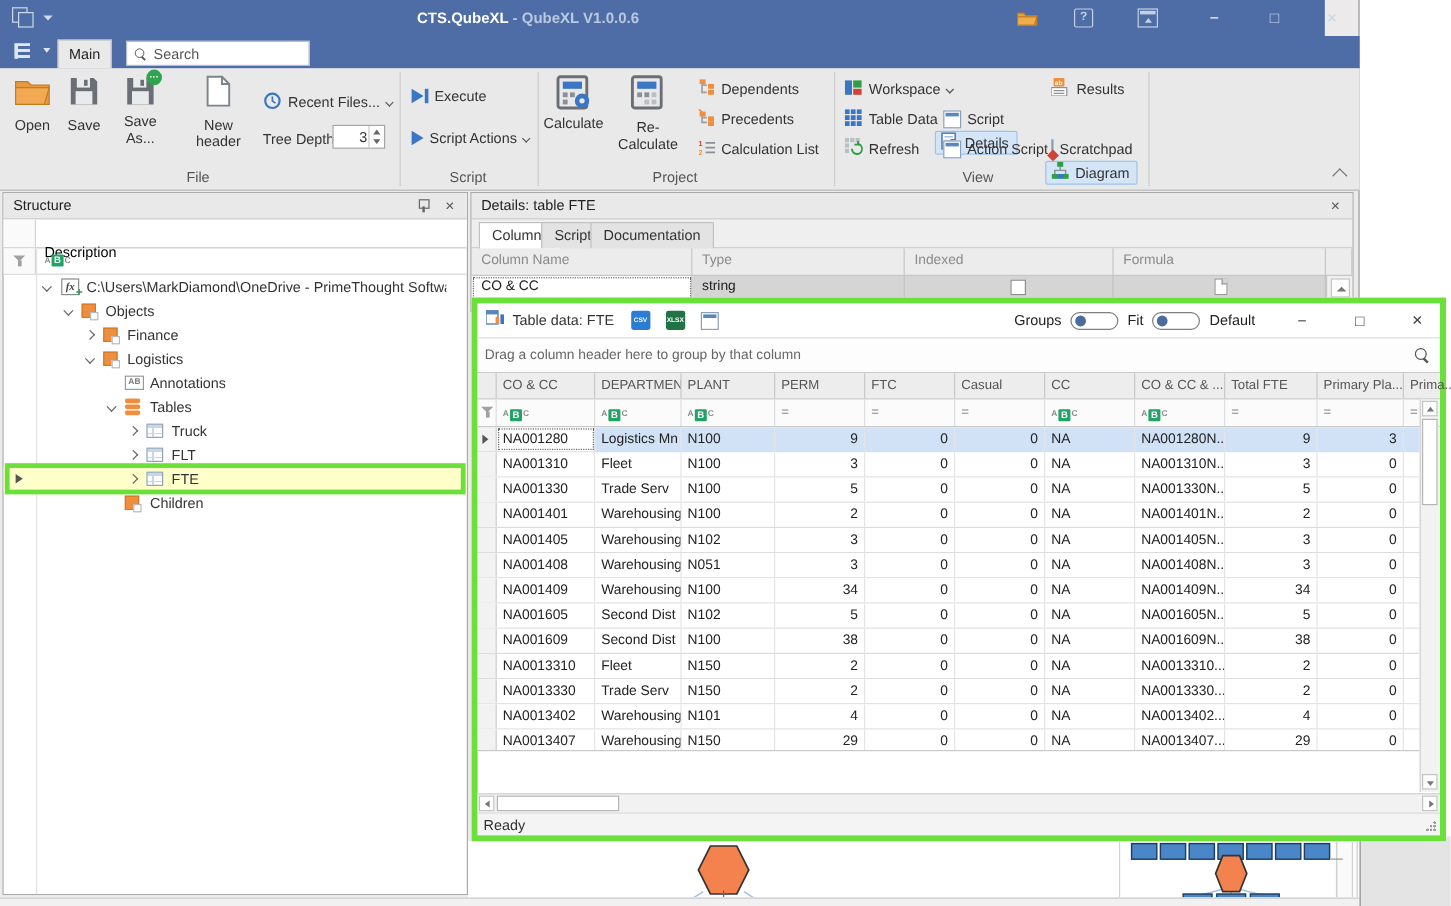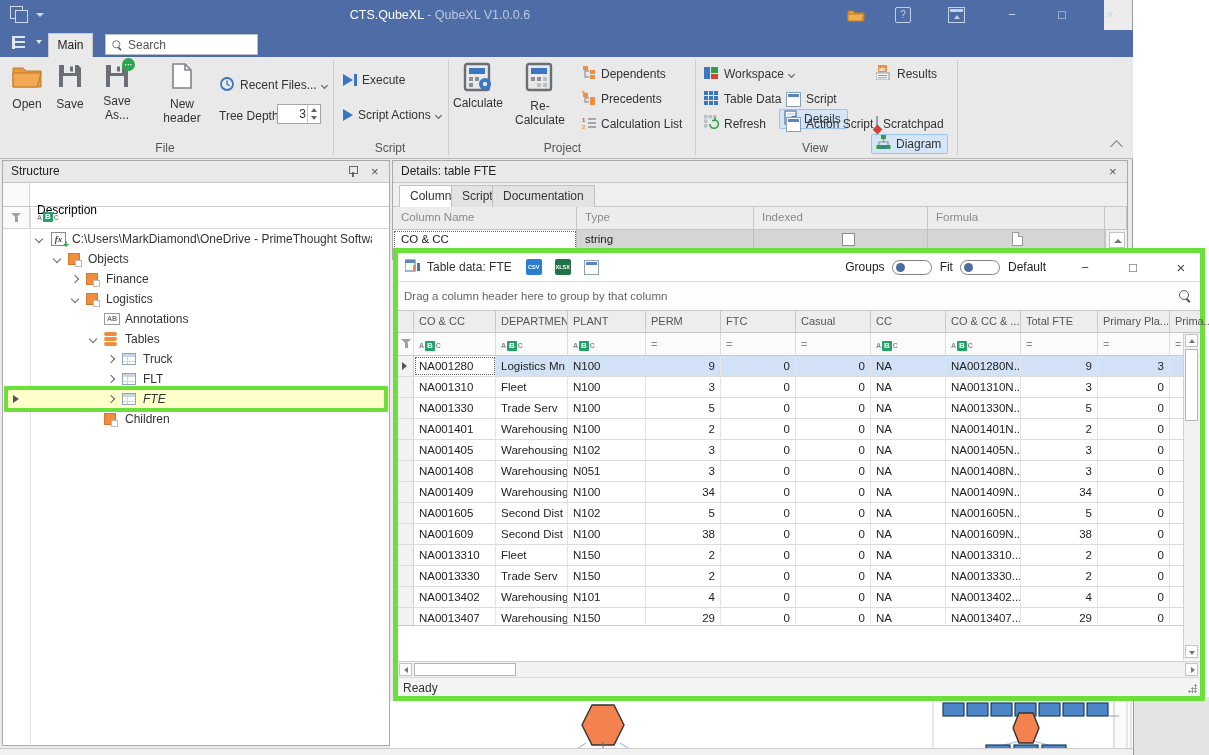--- a/index.html
+++ b/index.html
@@ -3,21 +3,21 @@
 <meta charset="utf-8">
 <style>
   * { margin:0; padding:0; box-sizing:border-box; }
   html,body { width:1209px; height:755px; background:#fff; font-family:"Liberation Sans",sans-serif; overflow:hidden; }
   .page { position:relative; width:1209px; height:755px; background:#fff; cursor:default; }
 
   
   .app { position:absolute; left:0; top:0; width:1133px; height:755px; background:#eceaea; border-right:1px solid #9a9a9a; }
 
   
-  .titlebar { position:absolute; left:0; top:0; width:1104px; height:30px; background:#4e6da6; }
+  .titlebar { position:absolute; left:0; top:0; width:1104px; height:30px; background:#4e6da6;font-weight:bold; }
   .app-title { position:absolute; left:0; top:0; width:880px; height:30px; line-height:30px; text-align:center; font-size:12.5px; color:#fff; white-space:nowrap; }
   .app-title .ver { color:#bac8e0; }
   .appicon { position:absolute; left:10px; top:6px; width:19px; height:18px; }
   .appicon .w1,.appicon .w2 { position:absolute; border:1.4px solid #cfd9ec; background:transparent; }
   .appicon .w1 { left:0; top:0; width:13px; height:13px; }
   .appicon .w2 { left:5px; top:4px; width:13px; height:13px; background:#4e6da6; }
   .tb-caret { position:absolute; left:36px; top:13px; width:0; height:0; border-left:4px solid transparent; border-right:4px solid transparent; border-top:4px solid #cfd9ec; }
   .tb-btn { position:absolute; top:0; width:34px; height:30px; text-align:center; line-height:30px; color:#cdd8ea; font-size:13px; }
   .tb-help { left:895px; top:7px; width:16px; height:16px; border:1.2px solid #c4d0e4; border-radius:2px; color:#c4d0e4; font-size:10px; line-height:14px; text-align:center; position:absolute; }
   .tb-winup { left:948px; top:7px; width:17px; height:16px; border:1.2px solid #c4d0e4; position:absolute; }
@@ -72,21 +72,21 @@
   .st-filter { position:relative; height:22px; border-bottom:1px solid #d5d5d5; }
   .gutterline { position:absolute; left:27px; top:46px; bottom:0; width:1px; background:#e2e2e2; }
   .funnel { position:relative; width:11px; height:11px; display:inline-block; }
   .funnel::before { content:""; position:absolute; left:0; top:1px; border-left:5.5px solid transparent; border-right:5.5px solid transparent; border-top:5px solid #a0a0a0; }
   .funnel::after { content:""; position:absolute; left:4px; top:5px; width:3px; height:5px; background:#a0a0a0; }
   .trow { position:absolute; left:0; width:386px; height:20px; font-size:12px; color:#333; }
   .trow .tw { position:absolute; top:7px; width:6px; height:6px; border-right:1.4px solid #666; border-bottom:1.4px solid #666; }
   .tw.right { transform:rotate(-45deg); }
   .tw.down  { transform:rotate(45deg); }
   .trow .tlabel { position:absolute; top:3px; white-space:nowrap; overflow:hidden; max-width:300px; }
-  .trow.hl { background:#ffffca;font-style:italic; }
+  .trow.hl { background:#ffffca; }
   .i-obj { position:absolute; top:4px; width:12px; height:12px; background:#ef8f3d; border:1px solid #d27a2b; }
   .i-obj::after { content:""; position:absolute; right:-3px; bottom:-3px; width:5px; height:5px; background:#fff; border:1px solid #b9b9b9; }
   .i-fx { position:absolute; top:3px; width:15px; height:14px; border:1px solid #8a8a8a; background:#fff; font:italic bold 9px "Liberation Serif",serif; color:#444; text-align:center; line-height:12px; }
   .i-fx::after { content:"+"; position:absolute; right:-4px; bottom:-5px; color:#2ea44f; font:bold 10px "Liberation Sans",sans-serif; }
   .i-ab { position:absolute; top:4px; width:16px; height:12px; border:1px solid #9a9a9a; background:#fff; font:bold 7px "Liberation Sans",sans-serif; color:#777; text-align:center; line-height:10px; }
   .i-db { position:absolute; top:3px; width:13px; height:4px; background:#ef8f3d; border-radius:2px; box-shadow:0 5px 0 #ef8f3d, 0 10px 0 #ef8f3d; }
   .i-tbl { position:absolute; top:4px; width:14px; height:12px; border:1px solid #8fa4bc; background:
       linear-gradient(#c9d6e6 0 3px, transparent 3px) , 
       linear-gradient(90deg, transparent 0 4px, #c9d6e6 4px 5px, transparent 5px),
       linear-gradient(transparent 0 7px, #c9d6e6 7px 8px, transparent 8px); background-color:#fff; }

